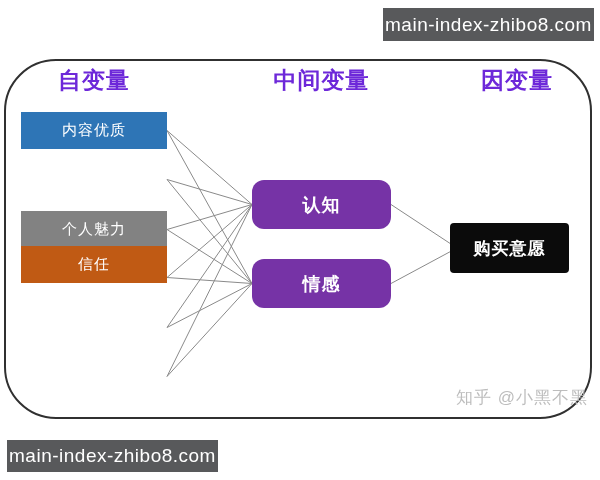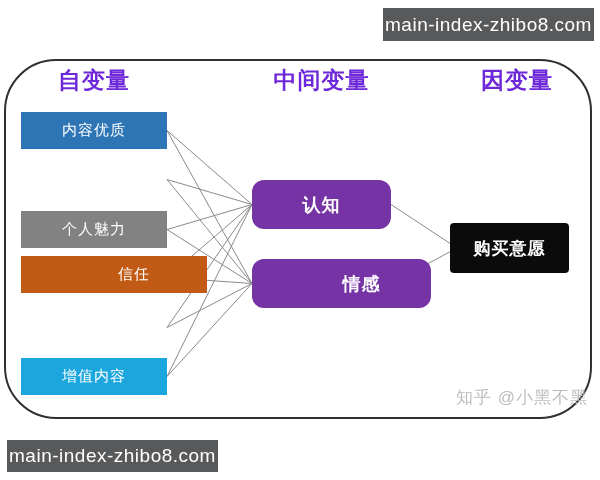--- a/index.html
+++ b/index.html
@@ -20,21 +20,21 @@
   .hdr-iv { left: 21px;  width: 146px; }
   .hdr-mv { left: 252px; width: 139px; }
   .hdr-dv { left: 457px; width: 120px; }
 
   .iv-box {
     position: absolute; left: 21px; width: 146px; height: 37px;
     display: flex; align-items: center; justify-content: center;
     color: #ffffff; font-size: 15px; letter-spacing: 1px;
   }
   .iv-0 { top: 112px; } .iv-1 { top: 161px; } .iv-2 { top: 211px; }
-  .iv-3 { top: 256px; padding-left: 40px; } .iv-4 { top: 309px; } .iv-5 { top: 358px; }
+  .iv-3 { top: 246px; } .iv-4 { top: 309px; } .iv-5 { top: 358px; }
 
   .mv-box {
     position: absolute; left: 252px; width: 139px; height: 49px;
     border-radius: 12px;
     display: flex; align-items: center; justify-content: center;
     color: #ffffff; font-size: 18px; font-weight: bold; letter-spacing: 1px;
   }
   .mv-0 { top: 180px; } .mv-1 { top: 259px; }
 
   .dv-box {
@@ -93,28 +93,25 @@
 
   <div class="iv-box iv-0" style="background-color: rgb(46, 117, 182);">
     <span>内容优质</span>
   </div>
   <div class="iv-box iv-2" style="background-color: rgb(130, 130, 130);">
     <span>个人魅力</span>
   </div>
   <div class="iv-box iv-3" style="background-color: rgb(192, 90, 20);">
     <span>信任</span>
   </div>
-  <div class="iv-box iv-5" style="background-color: rgb(27, 166, 222);">
-    <span>增值内容</span>
-  </div>
 
   <div class="mv-box mv-0" style="background-color: rgb(118, 51, 166);">
     <span>认知</span>
   </div>
-  <div class="mv-box mv-1" style="background-color: rgb(118, 51, 166); padding-left: 40px;">
+  <div class="mv-box mv-1" style="background-color: rgb(118, 51, 166);">
     <span>情感</span>
   </div>
 
   <div class="dv-box" style="background-color: rgb(11, 11, 11);">
     <span>购买意愿</span>
   </div>
 
   <div class="credit">知乎 @小黑不黑</div>
 
   <div class="wm-bar wm-bottom">

